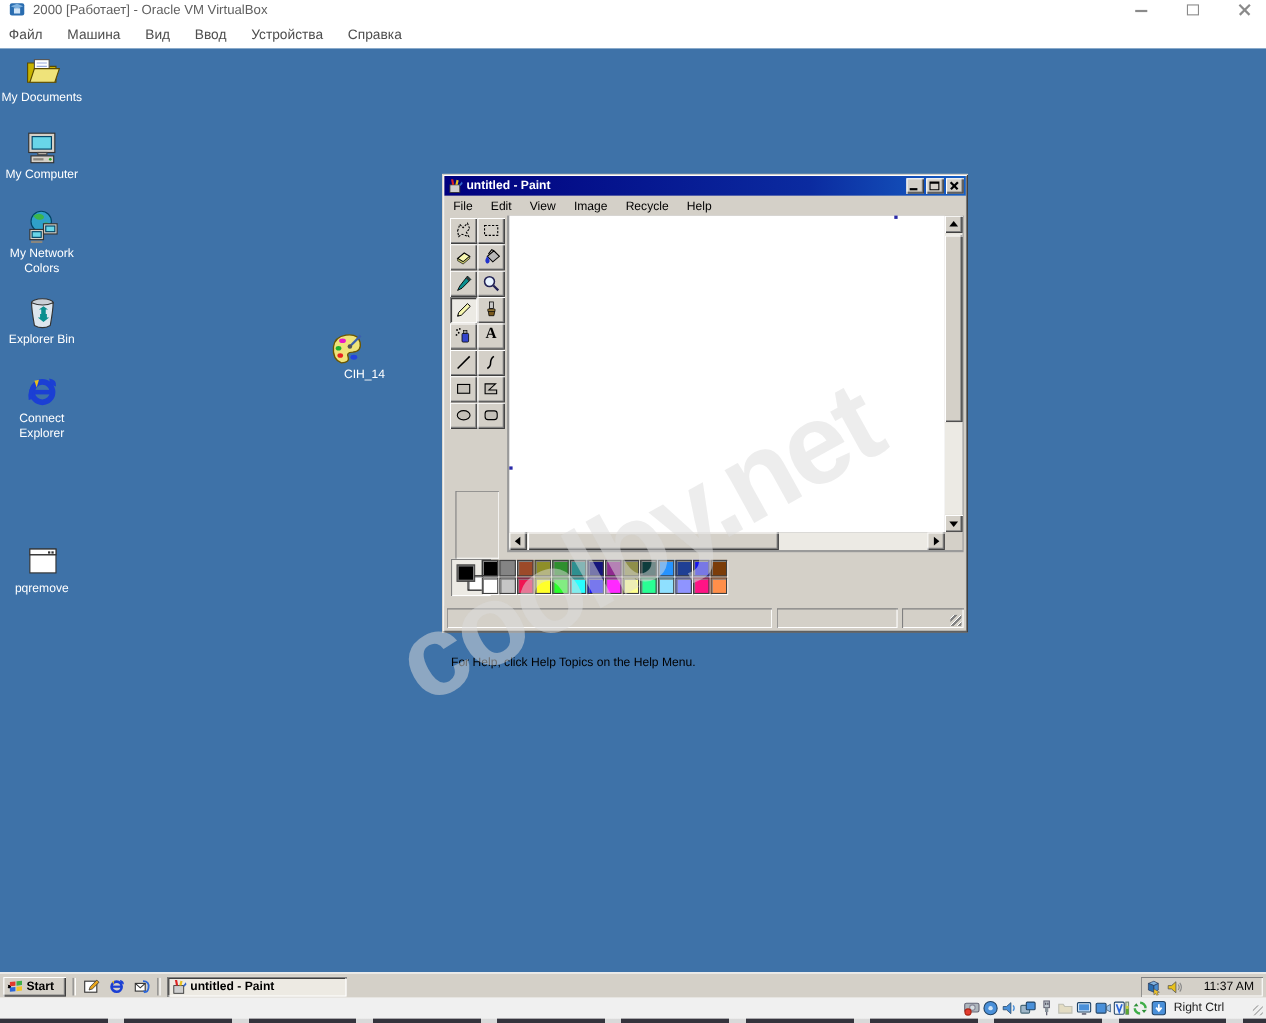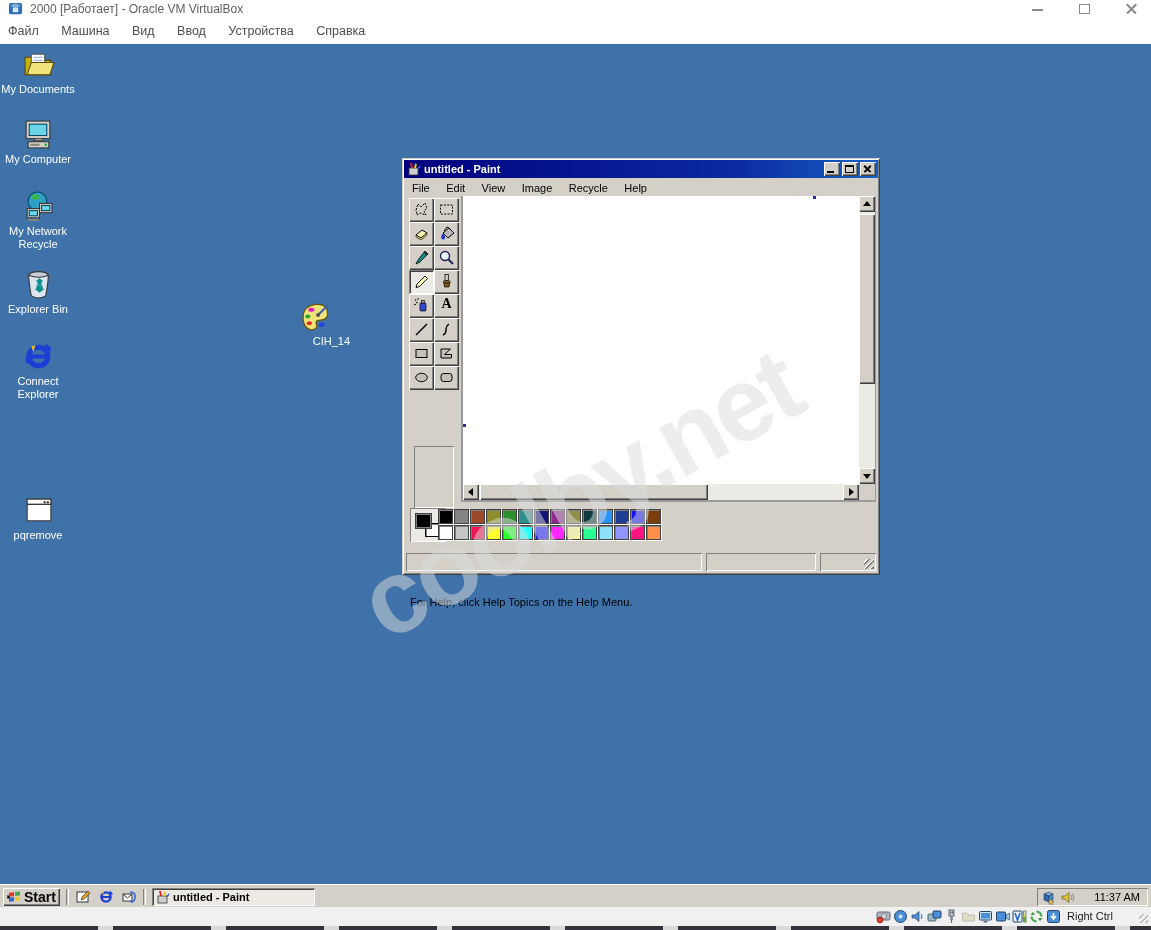--- a/index.html
+++ b/index.html
@@ -99,21 +99,21 @@
   .watermark { position:absolute; left:260px; top:270px; width:640px; height:360px;
     display:flex; align-items:center; justify-content:center;
     transform:rotate(-29deg); font-size:104px; font-weight:bold; letter-spacing:-3px;
     color:rgba(219,219,219,0.5); white-space:nowrap; }
 
   
   .taskbar { position:absolute; left:0; top:884px; width:1151px; height:23px; background:var(--face);
     border-top:1px solid #fff; z-index:100; }
   .start-btn { position:absolute; left:3px; top:3px; width:57px; height:18px; display:flex; align-items:center; }
   .start-btn svg { width:16px; height:14px; margin-left:3px; flex:none; }
-  .start-label { font-size:14px; font-weight:bold; margin-left:2px; }
+  .start-label { font-size:11px; font-weight:bold; margin-left:2px; }
   .tb-sep { position:absolute; top:4px; width:3px; height:16px;
     border-left:1px solid #808080; border-right:1px solid #fff; }
   .ql-icon { position:absolute; top:4px; width:18px; height:16px; }
   .ql-icon svg { width:16px; height:16px; }
   .task-btn { position:absolute; left:152px; top:3px; width:163px; height:18px; background:#EDEAE3;
     box-shadow: inset 1px 1px 0 var(--sh), inset -1px -1px 0 var(--hl), inset 2px 2px 0 var(--dk);
     display:flex; align-items:center; }
   .task-btn svg { width:14px; height:14px; margin-left:4px; flex:none; }
   .task-label { font-size:11px; font-weight:bold; margin-left:3px; white-space:nowrap; }
   .tray { position:absolute; left:1037px; top:3px; width:111px; height:18px;
@@ -194,21 +194,21 @@
       <svg viewBox="0 0 32 32">
         <circle cx="15" cy="11" r="9" fill="#2FA0C8" stroke="#046"></circle>
         <path d="M8 6 q4 -3 8 -1 q3 2 0 4 q-5 2 -8 -3z" fill="#3CB54A"></path>
         <path d="M18 12 q4 -1 5 3 q-2 4 -6 1z" fill="#3CB54A"></path>
         <rect x="17" y="13" width="12" height="9" fill="#D4D0C8" stroke="#333"></rect>
         <rect x="19" y="15" width="8" height="5" fill="#69D6E8" stroke="#046"></rect>
         <rect x="5" y="18" width="12" height="9" fill="#D4D0C8" stroke="#333"></rect>
         <rect x="7" y="20" width="8" height="5" fill="#69D6E8" stroke="#046"></rect>
         <rect x="6" y="28" width="10" height="2" fill="#8a867e"></rect>
       </svg>
-      <div class="dlabel">My Network Recycle</div>
+      <div class="dlabel">My Network Colors</div>
     </div>
 
     <div class="dicon" style="left:0; top:224px;">
       <svg viewBox="0 0 32 32">
         <ellipse cx="16" cy="7" rx="9.5" ry="3.5" fill="#c9cfd6" stroke="#333"></ellipse>
         <path d="M6.5 7 q0 6 2.5 20 q7 4 14 0 q2.5 -14 2.5 -20 q-9 4 -19 0z" fill="#dde6ee" stroke="#333"></path>
         <path d="M13 13 l4 -3 l4 3 l-2 0 l0 4 l-4 0 l0 -4 z" fill="#0a8f8f"></path>
         <path d="M12 20 l5 4 l5 -4 l-2 0 l0 -3 l-6 0 l0 3 z" fill="#0a8f8f"></path>
       </svg>
       <div class="dlabel">Explorer Bin</div>

